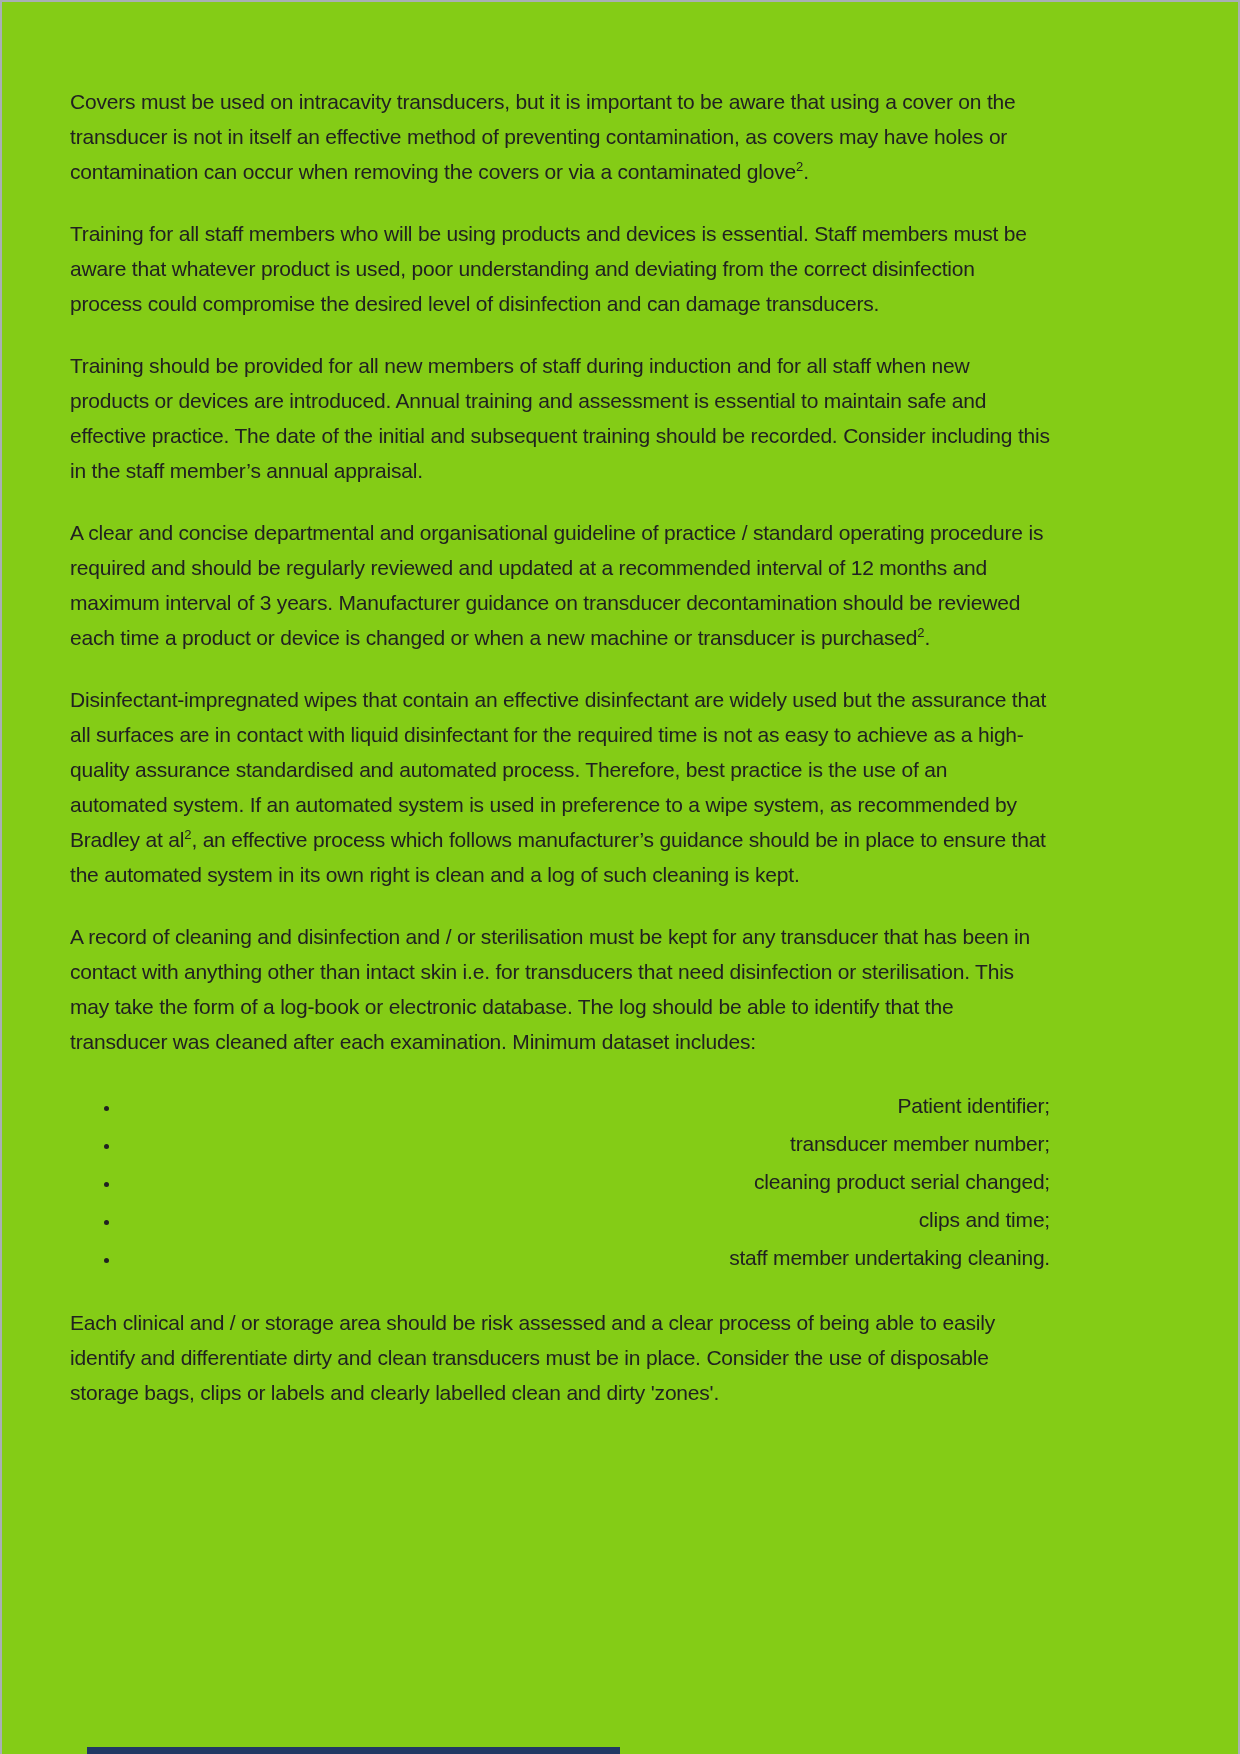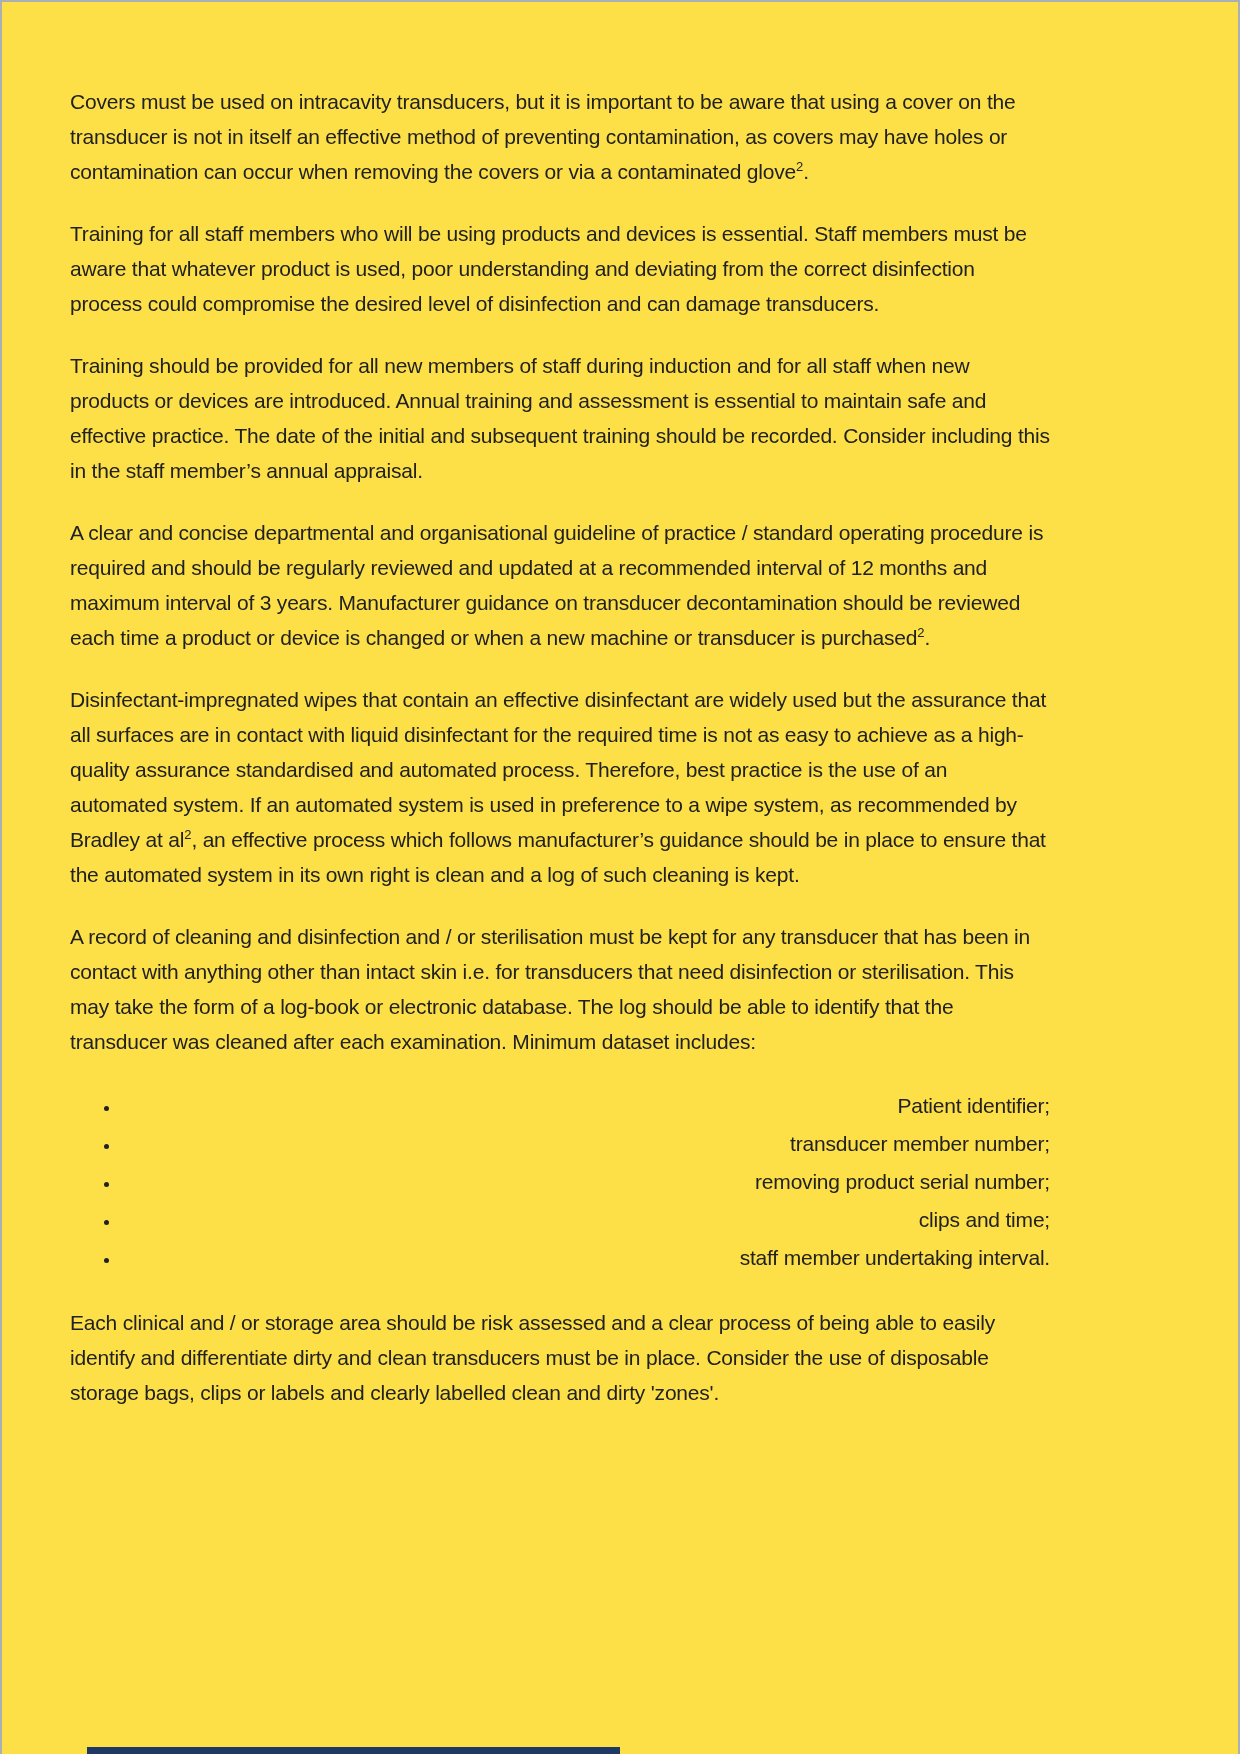--- a/index.html
+++ b/index.html
@@ -5,21 +5,21 @@
   html, body {
     margin: 0;
     padding: 0;
     background: #ffffff;
   }
   .page {
     position: relative;
     width: 1240px;
     height: 1754px;
     box-sizing: border-box;
-    background: #fde047;
+    background: #84cc16;
     border-top: 2px solid #a9afb5;
     border-left: 2px solid #a9afb5;
     border-right: 2px solid #a9afb5;
     overflow: hidden;
     font-family: "Liberation Sans", "DejaVu Sans", sans-serif;
   }
   .doc {
     position: absolute;
     top: 82px;
     left: 68px;
@@ -69,20 +69,20 @@
   <main class="doc" style="color: rgb(33, 33, 33);">
       <p class="para"><span>Covers must be used on intracavity transducers, but it is important to be aware that using a cover on the transducer is not in itself an effective method of preventing contamination, as covers may have holes or contamination can occur when removing the covers or via a contaminated glove</span><sup>2</sup><span>.</span></p>
       <p class="para"><span>Training for all staff members who will be using products and devices is essential.  Staff members must be aware that whatever product is used, poor understanding and deviating from the correct disinfection process could compromise the desired level of disinfection and can damage transducers.</span></p>
       <p class="para"><span>Training should be provided for all new members of staff during induction and for all staff when new products or devices are introduced. Annual training and assessment is essential to maintain safe and effective practice. The date of the initial and subsequent training should be recorded. Consider including this in the staff member’s annual appraisal.</span></p>
       <p class="para"><span>A clear and concise departmental and organisational guideline of practice / standard operating procedure is required and should be regularly reviewed and updated at a recommended interval of 12 months and maximum interval of 3 years. Manufacturer guidance on transducer decontamination should be reviewed each time a product or device is changed or when a new machine or transducer is purchased</span><sup>2</sup><span>.</span></p>
       <p class="para"><span>Disinfectant-impregnated wipes that contain an effective disinfectant are widely used but the assurance that all surfaces are in contact with liquid disinfectant for the required time is not as easy to achieve as a high-quality assurance standardised and automated process. Therefore, best practice is the use of an automated system. If an automated system is used in preference to a wipe system, as recommended by Bradley at al</span><sup>2</sup><span>, an effective process which follows manufacturer’s guidance should be in place to ensure that the automated system in its own right is clean and a log of such cleaning is kept.</span></p>
       <p class="para"><span>A record of cleaning and disinfection and / or sterilisation must be kept for any transducer that has been in contact with anything other than intact skin i.e. for transducers that need disinfection or sterilisation. This may take the form of a log-book or electronic database. The log should be able to identify that the transducer was cleaned after each examination. Minimum dataset includes:</span></p>
       <ul class="bullet-list">
         <li>Patient identifier;</li>
         <li>transducer member number;</li>
-        <li>removing product serial number;</li>
+        <li>cleaning product serial changed;</li>
         <li>clips and time;</li>
-        <li>staff member undertaking interval.</li>
+        <li>staff member undertaking cleaning.</li>
       </ul>
       <p class="para"><span>Each clinical and / or storage area should be risk assessed and a clear process of being able to easily identify and differentiate dirty and clean transducers must be in place. Consider the use of disposable storage bags, clips or labels and clearly labelled clean and dirty 'zones'.</span></p>
     </main>
   <div class="bottom-bar" style="background: rgb(32, 56, 100);"></div>
 </div>
 
 </body></html>

